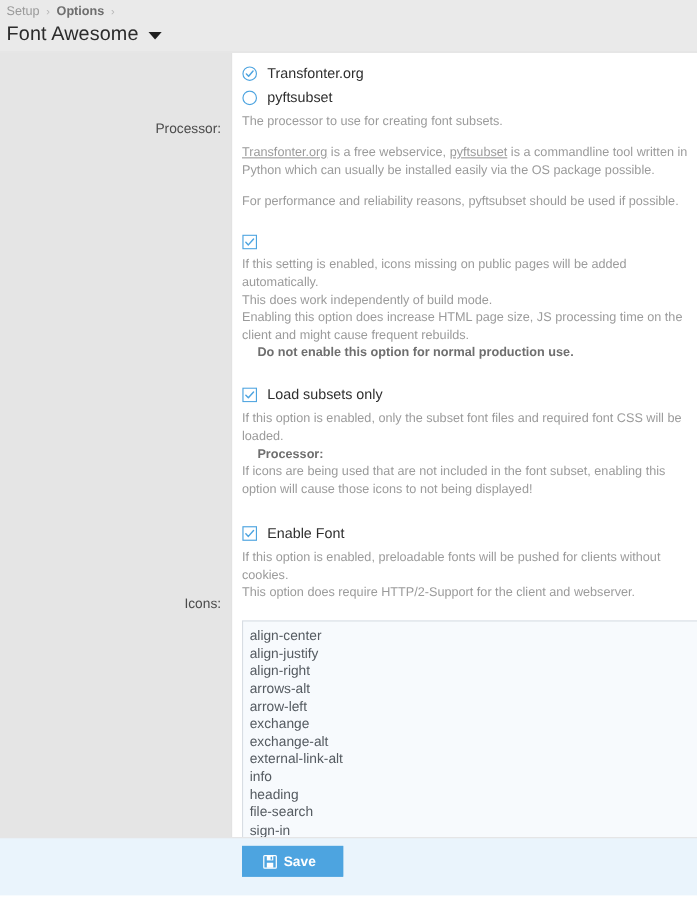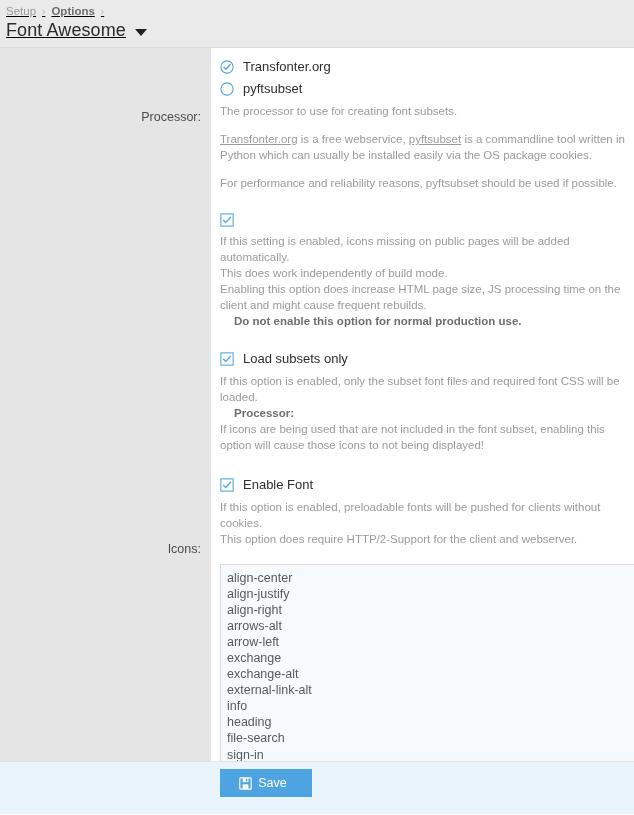--- a/index.html
+++ b/index.html
@@ -12,21 +12,20 @@
     -webkit-font-smoothing: antialiased;
   }
 
   
   .header {
     background: #eaeaea;
     height: 48px;
     padding: 2px 8px 0 6px;
     border-bottom: 1px solid #dcdcdc;
     position: relative;
-    text-decoration: underline;
   }
   .breadcrumb {
     font-size: 11.5px;
     color: #9a9a9a;
     line-height: 14px;
     padding-top: 2px;
     white-space: nowrap;
   }
   .crumb { color: #9a9a9a; }
   .crumb.active { color: #6e6e6e; font-weight: bold; }
@@ -144,20 +143,21 @@
     align-items: center;
     gap: 6px;
     background: #4da4e0;
     border: 1px solid #4da4e0;
     color: #ffffff;
     font-size: 12.5px;
     padding: 6px 20px 6px 14px;
     cursor: pointer;
     min-width: 92px;
     justify-content: center;
+    font-weight: bold;
   }
   .save-label { color: #fff; }
 </style>
 </head>
 <body>
 
 <div class="header">
   <div class="breadcrumb">
     <span class="crumb">Setup</span><span class="crumb-sep">›</span><span class="crumb active">Options</span><span class="crumb-sep">›</span>
   </div>
@@ -190,21 +190,21 @@
         <div class="opt-line">
           <svg class="radio-ico" viewBox="0 0 16 16">
             <circle cx="8" cy="8" r="7" fill="#ffffff" stroke="#4da4e0" stroke-width="1.2"></circle>
           </svg>
           <span class="opt-label">pyftsubset</span>
         </div>
 
         <div class="desc" style="margin-top:4px;">The processor to use for creating font subsets.</div>
 
         <div class="desc gap">
-          <span class="lnk">Transfonter.org</span><span> is a free webservice, </span><span class="lnk">pyftsubset</span><span> is a commandline tool written in Python which can usually be installed easily via the OS package cookies.</span>
+          <span class="lnk">Transfonter.org</span><span> is a free webservice, </span><span class="lnk">pyftsubset</span><span> is a commandline tool written in Python which can usually be installed easily via the OS package possible.</span>
         </div>
 
         <div class="desc gap">For performance and reliability reasons, pyftsubset should be used if possible.</div>
 
         <div class="section">
           <div class="opt-line">
             <svg class="check-ico" viewBox="0 0 16 16">
               <rect x="1" y="1" width="14" height="14" fill="#ffffff" stroke="#4da4e0" stroke-width="1.2"></rect>
               <path d="M4 8.3 L6.6 11 L12 4.9" fill="none" stroke="#4da4e0" stroke-width="1.5" stroke-linecap="round" stroke-linejoin="round"></path>
             </svg>

